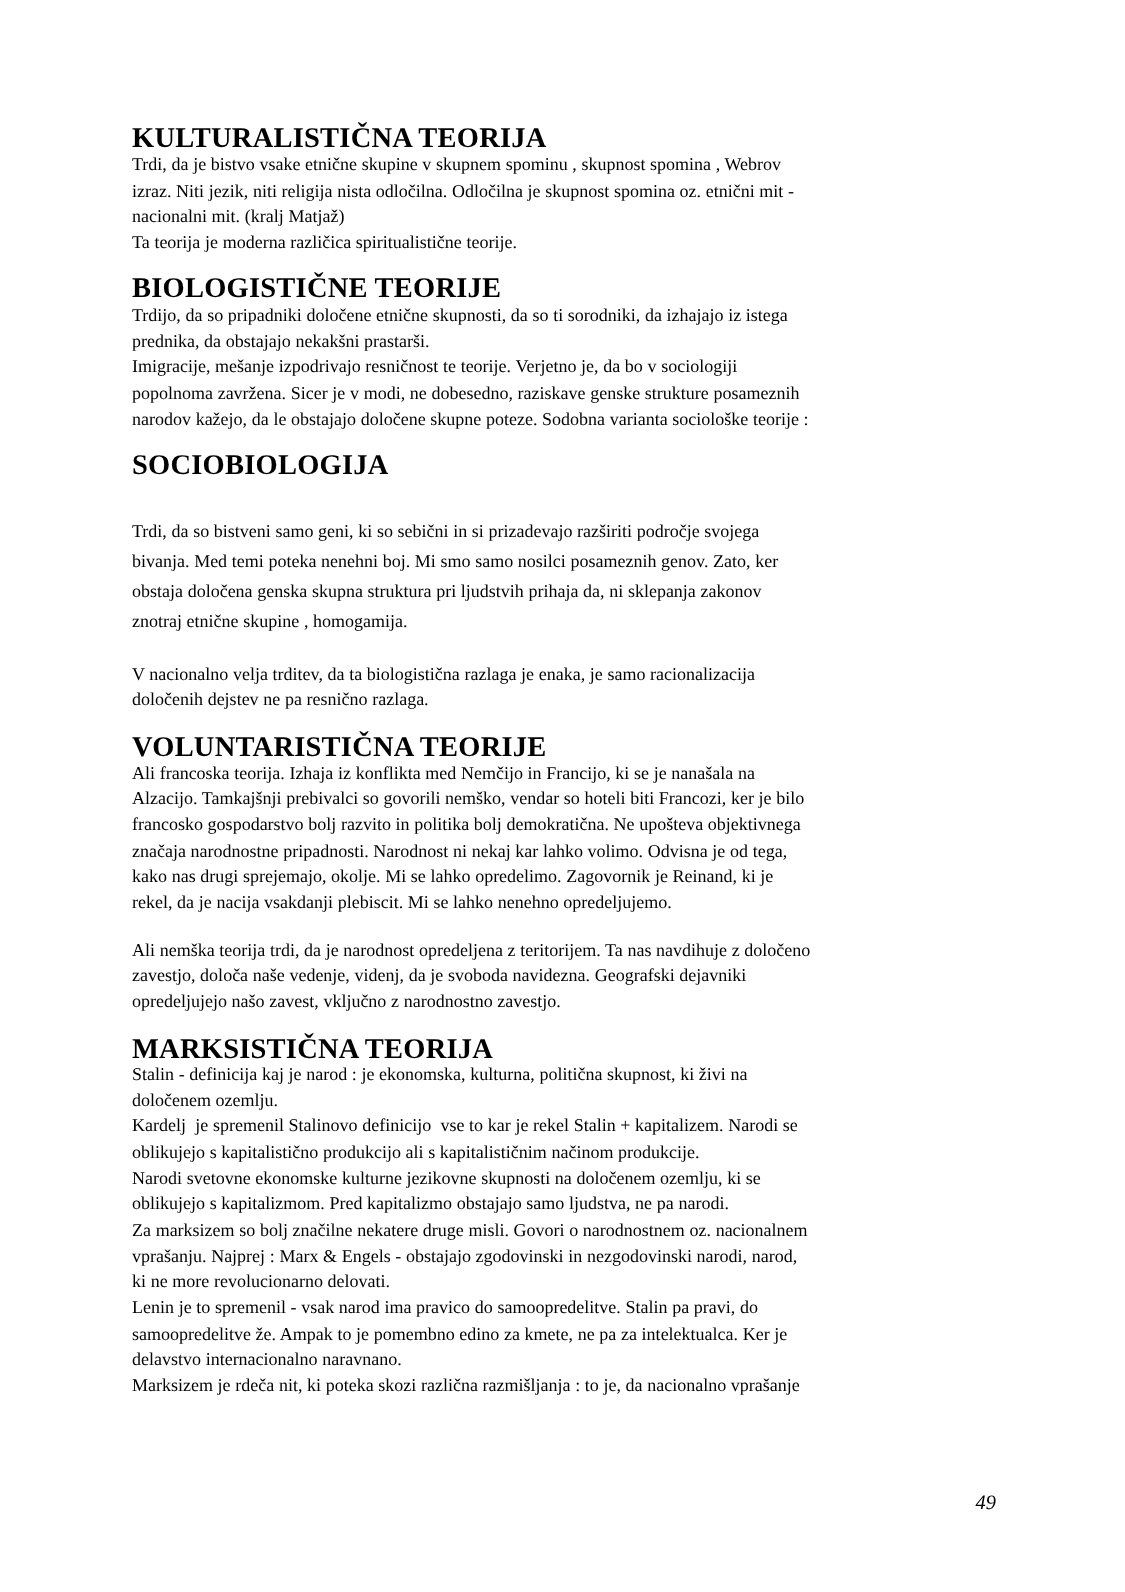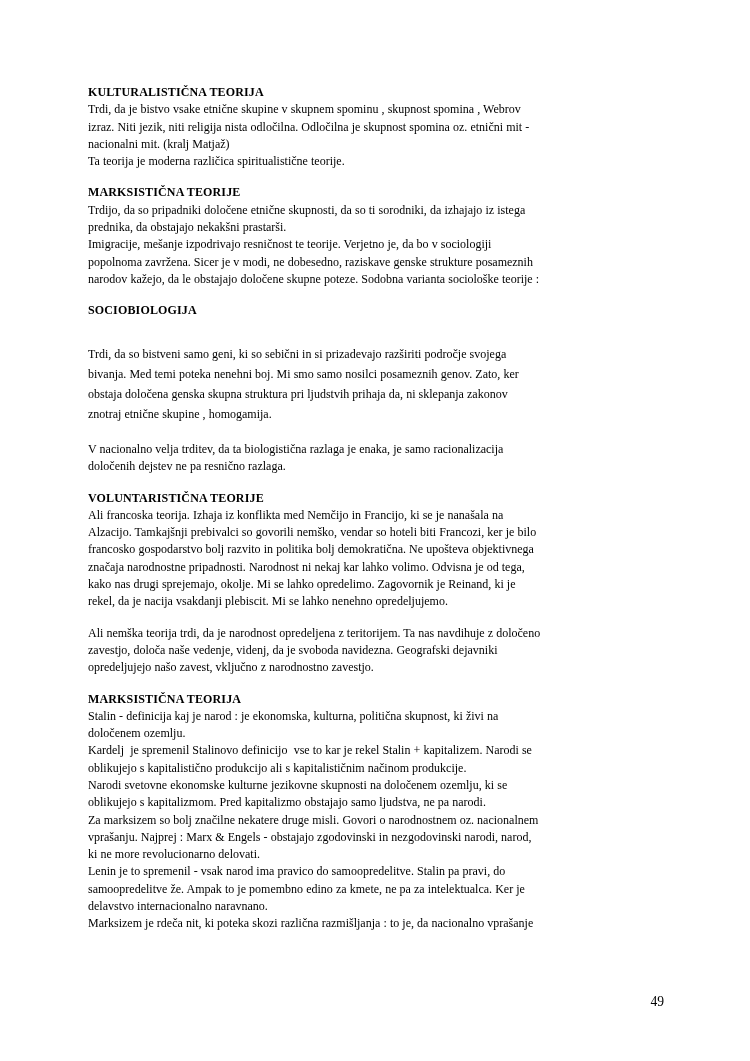--- a/index.html
+++ b/index.html
@@ -29,21 +29,21 @@
     top: 84px;
     width: 576px;
   }
   .section {
     margin: 0 0 14px 0;
   }
   .section:last-of-type {
     margin-bottom: 0;
   }
   .heading {
-    font-size: 12px;
+    font-size: 19px;
     font-weight: bold;
     line-height: 17.3px;
     letter-spacing: 0.15px;
     margin: 0 0 0 0;
     white-space: pre-wrap;
   }
   .para {
     font-size: 12px;
     line-height: 17.3px;
     margin: 0;
@@ -59,39 +59,40 @@
     margin-top: 17px;
   }
   #page-number {
     position: absolute;
     left: 0;
     top: 993px;
     width: 664px;
     text-align: right;
     font-size: 13.6px;
     line-height: 17.3px;
+    font-style: italic;
   }
 </style>
 </head>
 <body>
 
 <div id="page">
 
   <div id="content">
 
     <div class="section">
       <p class="heading">KULTURALISTIČNA TEORIJA</p>
       <p class="para">Trdi, da je bistvo vsake etnične skupine v skupnem spominu , skupnost spomina , Webrov
 izraz. Niti jezik, niti religija nista odločilna. Odločilna je skupnost spomina oz. etnični mit -
 nacionalni mit. (kralj Matjaž)
 Ta teorija je moderna različica spiritualistične teorije.</p>
     </div>
 
     <div class="section">
-      <p class="heading">MARKSISTIČNA TEORIJE</p>
+      <p class="heading">BIOLOGISTIČNE TEORIJE</p>
       <p class="para">Trdijo, da so pripadniki določene etnične skupnosti, da so ti sorodniki, da izhajajo iz istega
 prednika, da obstajajo nekakšni prastarši.
 Imigracije, mešanje izpodrivajo resničnost te teorije. Verjetno je, da bo v sociologiji
 popolnoma zavržena. Sicer je v modi, ne dobesedno, raziskave genske strukture posameznih
 narodov kažejo, da le obstajajo določene skupne poteze. Sodobna varianta sociološke teorije :</p>
     </div>
 
     <div class="section">
       <p class="heading">SOCIOBIOLOGIJA</p>
       <p class="para loose">Trdi, da so bistveni samo geni, ki so sebični in si prizadevajo razširiti področje svojega

